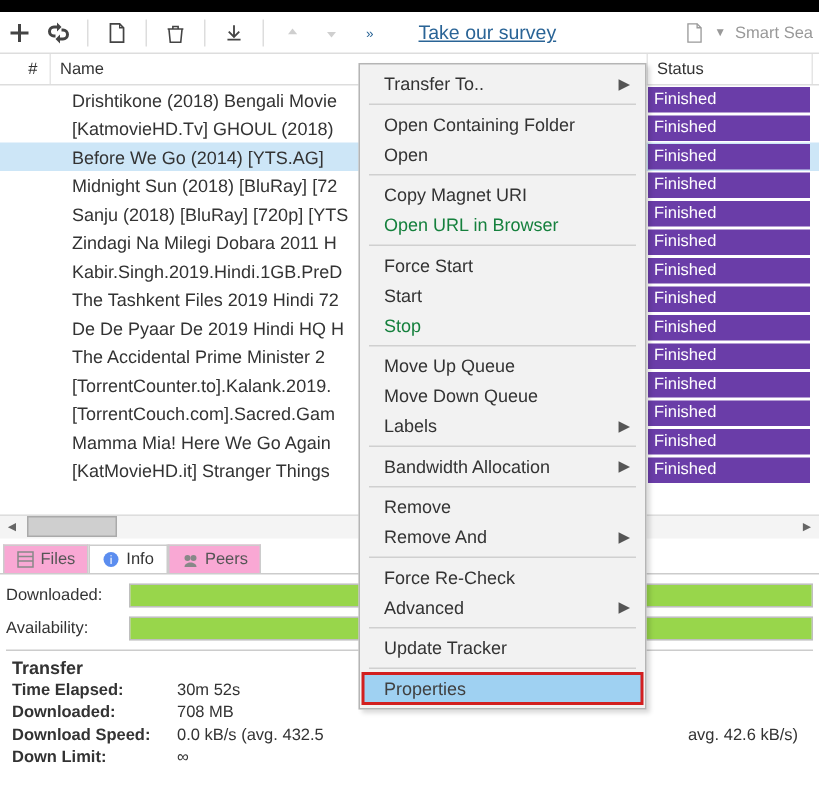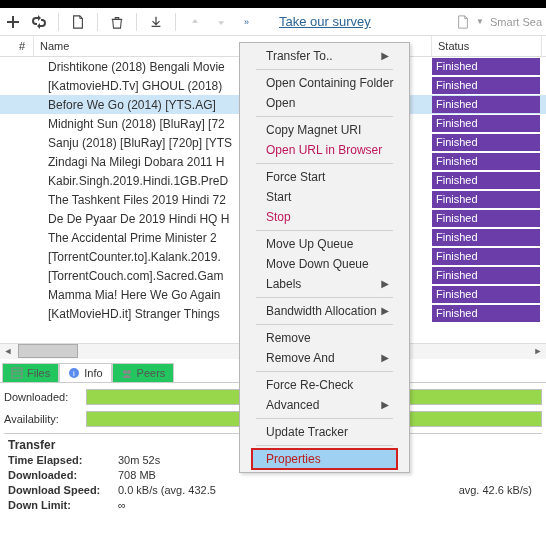--- a/index.html
+++ b/index.html
@@ -76,21 +76,21 @@
   }
   .hscroll .thumb { width:60px; height:14px; background:#cfcfcf; border:1px solid #aaa; margin:0 2px; }
   .hscroll .arrow { width:16px; text-align:center; color:#666; font-size:9px; line-height:14px;}
   .tabs {
     display:flex; gap:0; border-bottom:1px solid #ccc; padding-left:2px;
     align-items:flex-end; height:24px;
   }
   .tab {
     display:flex; align-items:center; gap:4px;
     padding:3px 8px; border:1px solid #ccc; border-bottom:none;
-    background:#22c55e; color:#555; font-size:11px;
+    background:#f9a8d4; color:#555; font-size:11px;
   }
   .tab.active { background:#fff; color:#333; }
   .tab svg, .tab .ico { width:12px; height:12px; }
   .detail {
     padding:2px 4px;
   }
   .bar-row { display:grid; grid-template-columns:82px 1fr; align-items:center; height:20px; margin:2px 0;}
   .bar-row .lab { font-size:11px; }
   .progress {
     height:16px; border:1px solid #bfbfbf; position:relative; background:#e9e9e9;
@@ -104,45 +104,45 @@
     display:grid; grid-template-columns: 110px 150px 1fr;
     padding:0 4px; font-size:11px; row-gap:3px;
   }
   .stats .lab { color:#333;font-weight:bold; }
   .stats .val { color:#333; }
   .stats .extra { color:#333; }
   
   .context-menu {
     position:absolute;
     left:239px; top:42px;
-    width:171px;
+    width:192px;
     background:#f2f2f2;
     border:1px solid #b5b5b5;
     box-shadow:2px 2px 3px rgba(0,0,0,.15);
-    padding:3px 12px;
+    padding:3px 2px;
     z-index:50;
   }
   .context-menu .mi {
     padding:3px 10px 3px 14px;
     font-size:12px; color:#333;
     position:relative;
     white-space:nowrap;
   }
-  .context-menu .mi.disabled { color:#be185d; }
+  .context-menu .mi.disabled { color:#15803d; }
   .context-menu .mi .arrow-r {
     position:absolute; right:8px; top:4px; font-size:10px; color:#555;
   }
   .context-menu .msep {
     height:1px; background:#d0d0d0; margin:3px 4px;
   }
   .context-menu .mi.hl {
     background:#9fd1f2;
     outline:2px solid #d21f1f;
     outline-offset:-1px;
-    color:#b91c1c;
+    color:#404040;
   }
   svg { display:block; }
 </style>
 </head>
 <body>
 
 <div class="blackbar"></div>
 
 <div class="toolbar">
   <span class="tool-icon">

